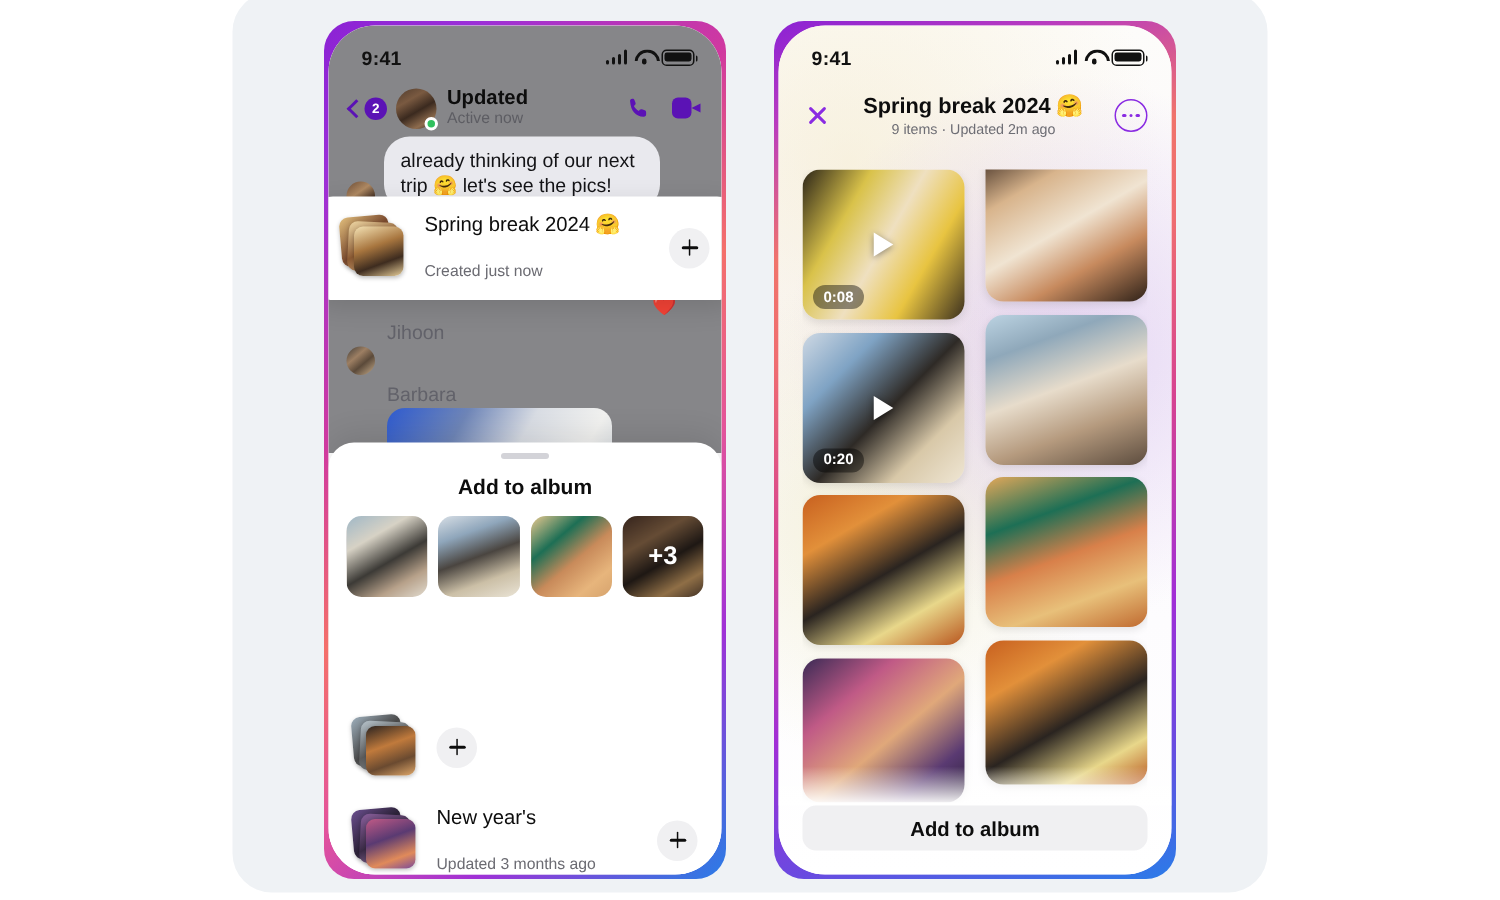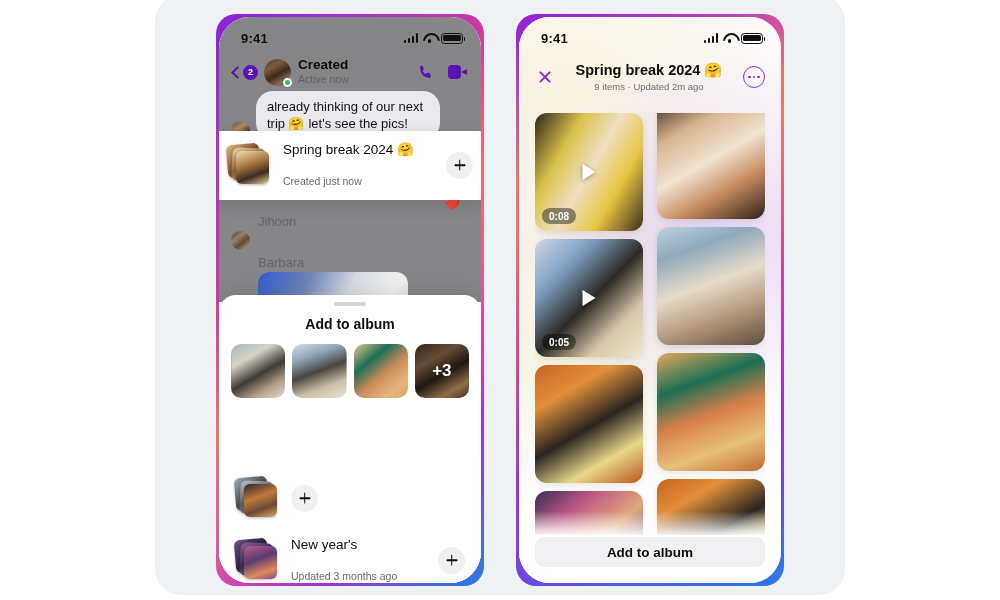--- a/index.html
+++ b/index.html
@@ -96,21 +96,21 @@
   .ch-sub  { font-size:10.5px; color:#5d5d63; line-height:1.25; }
   .ch-actions { margin-left:auto; display:flex; align-items:center; gap:14px; }
   .ic-phone { width:17px;height:17px; }
   .ic-video { width:19px;height:14px; position:relative; }
   .ic-video::before{ content:""; position:absolute; left:0;top:0;width:13px;height:14px;
     background:#5b12b5; border-radius:4px; }
   .ic-video::after{ content:""; position:absolute; right:0; top:3.5px;
     border-top:3.5px solid transparent; border-bottom:3.5px solid transparent;
     border-right:6px solid #5b12b5; }
 
-  .msgs { position:absolute; top:74px; left:0; right:4px; padding:0 12px; z-index:6; }
+  .msgs { position:absolute; top:74px; left:0; right:14px; padding:0 12px; z-index:6; }
   .row { display:flex; align-items:flex-end; margin-bottom:5px; }
   .row.out { justify-content:flex-end; }
   .bub {
     max-width:184px; padding:8px 11px; font-size:13px; line-height:1.28;
     border-radius:17px;
   }
   .bub.in { background:#e9e9ee; color:#131316; }
   .bub.out { background:#3b1a9e; color:#fff; }
   .av-sm { width:19px;height:19px;margin-right:6px;
     background-image: linear-gradient(145deg,#6b4b35 0%,#b08a63 40%,#4a3527 70%,#8a6647 100%); }
@@ -207,21 +207,21 @@
   .alb-title { font-size:14.5px; font-weight:700; color:#0d0d0d; }
   .alb-sub { font-size:9.5px; color:#6d6d74; margin-top:2px; }
   .dots-btn { width:22px;height:22px;border-radius:50%;border:1.6px solid #8a2be2;
               display:flex;align-items:center;justify-content:center;gap:2px; margin-top:9px; flex:0 0 auto; }
   .dots-btn i { width:2.6px;height:2.6px;border-radius:50%;background:#8a2be2;display:block; }
 
   .grid { position:absolute; top:96px; left:16px; right:16px; bottom:48px;
           display:grid; grid-template-columns:1fr 1fr; gap:8px 14px; overflow:hidden; z-index:3; }
   .cell { border-radius:12px; background-size:cover; background-position:center; position:relative;
           box-shadow:0 2px 6px rgba(0,0,0,.10); }
-  .cell.tall { height:118px; }
+  .cell.tall { height:100px; }
   .cell.short { height:96px; }
   .cell.vid::after {
     content:""; position:absolute; left:50%; top:50%; transform:translate(-50%,-50%);
     border-top:8px solid transparent; border-bottom:8px solid transparent; border-left:13px solid #fff;
     filter: drop-shadow(0 1px 2px rgba(0,0,0,.4));
   }
   .dur {
     position:absolute; left:7px; bottom:7px; padding:2.5px 7px; border-radius:10px;
     background:rgba(0,0,0,.42); color:#fff; font-size:10px; font-weight:700;
   }
@@ -273,21 +273,21 @@
 
         <div class="chat-head">
           <div class="back-wrap">
             <div class="chev"></div>
             <div class="badge-2">2</div>
           </div>
           <div class="av av-head">
             <span class="online"></span>
           </div>
           <div>
-            <div class="ch-name">Created</div>
+            <div class="ch-name">Updated</div>
             <div class="ch-sub">Active now</div>
           </div>
           <div class="ch-actions">
             <svg class="ic-phone" viewBox="0 0 24 24">
               <path fill="#5b12b5" d="M6.6 2.5c.9 0 1.5.5 1.8 1.3l1 2.6c.3.8.1 1.6-.5 2.1l-1 .9c1 2 2.6 3.6 4.6 4.6l.9-1c.5-.6 1.3-.8 2.1-.5l2.6 1c.8.3 1.3.9 1.3 1.8v2.2c0 1.3-1.1 2.3-2.4 2.1C9.4 18.8 5.2 14.6 4.3 4.9 4.1 3.6 5.1 2.5 6.4 2.5z"></path>
             </svg>
             <div class="ic-video"></div>
           </div>
         </div>
 
@@ -397,21 +397,21 @@
               <i></i>
             </div>
         </div>
 
         <div class="grid">
           <div class="cell tall vid g1">
             <span class="dur">0:08</span>
           </div>
           <div class="cell tall g2" style="margin-top:-12px"></div>
           <div class="cell tall vid g3">
-            <span class="dur">0:05</span>
+            <span class="dur">0:20</span>
           </div>
           <div class="cell tall g4" style="margin-top:-12px"></div>
           <div class="cell tall g5"></div>
           <div class="cell tall g6" style="margin-top:-12px"></div>
           <div class="cell short g7"></div>
           <div class="cell short g8" style="margin-top:-12px"></div>
         </div>
 
         <div class="fade-bottom"></div>
 

